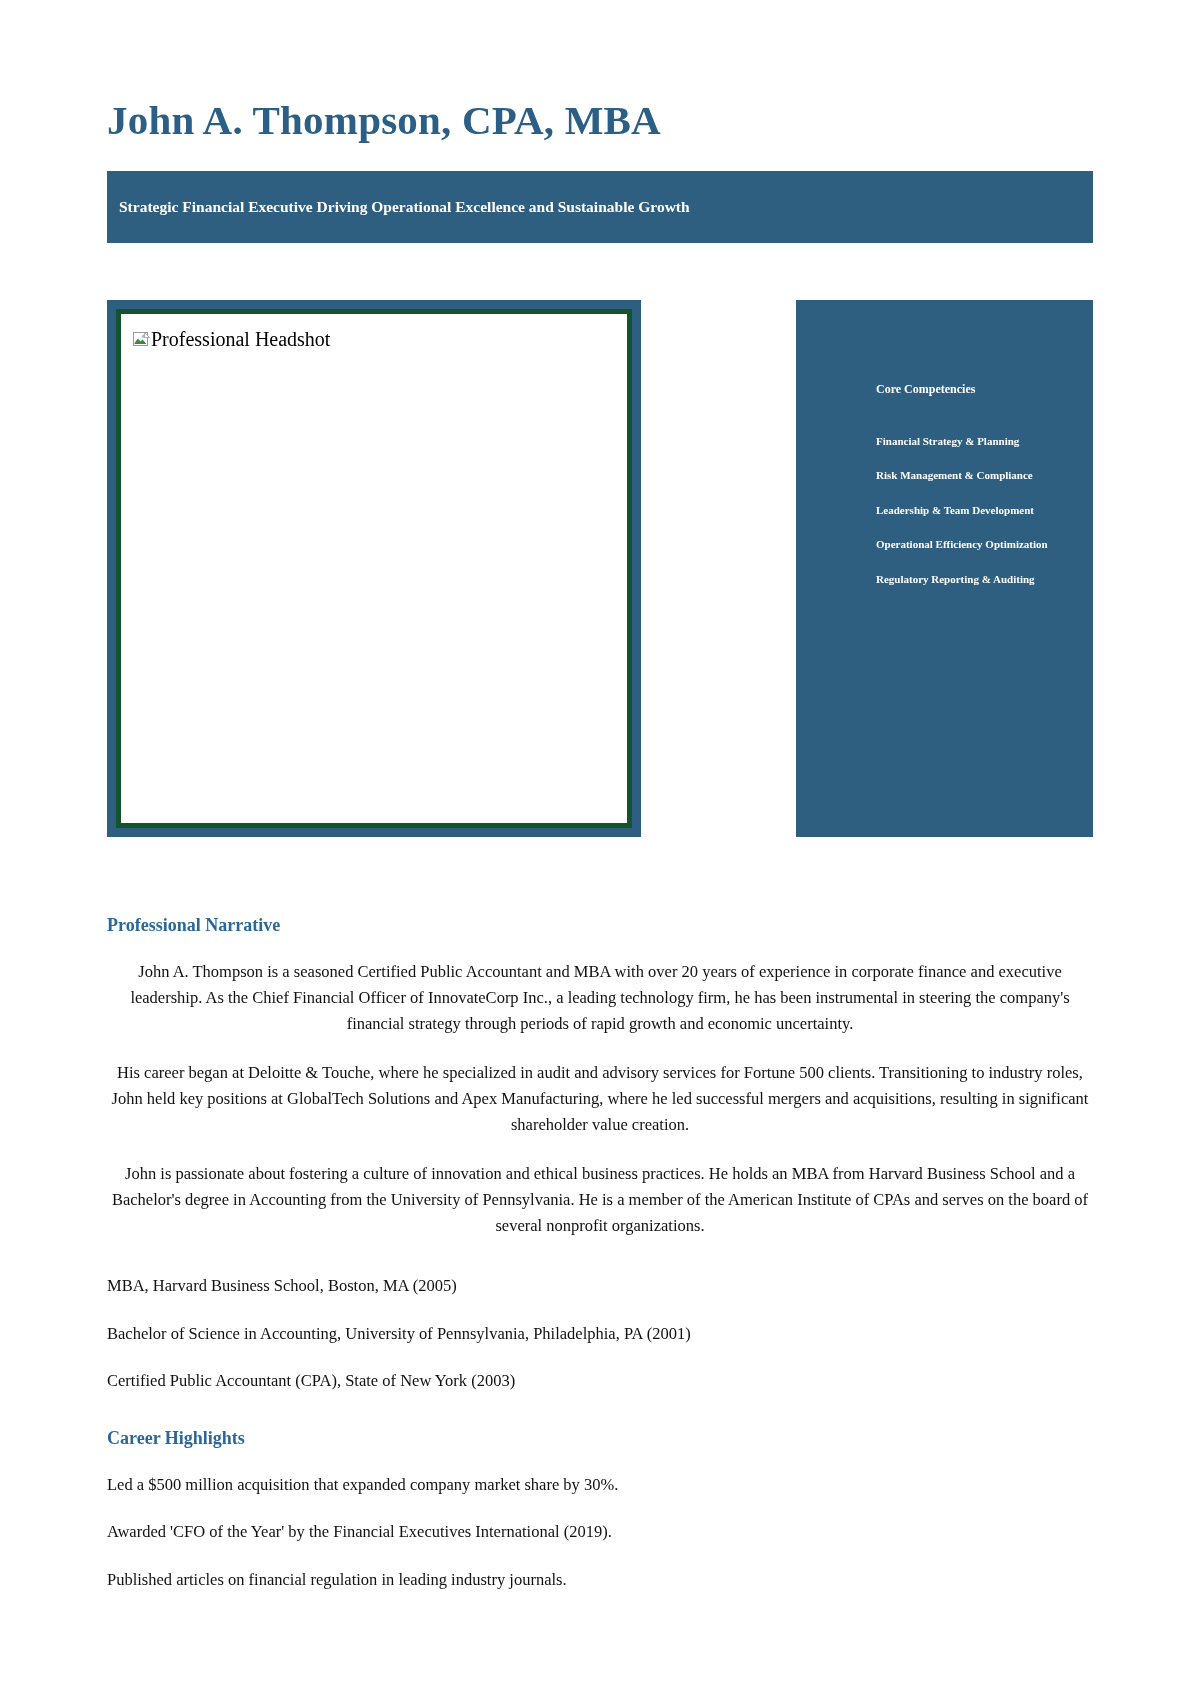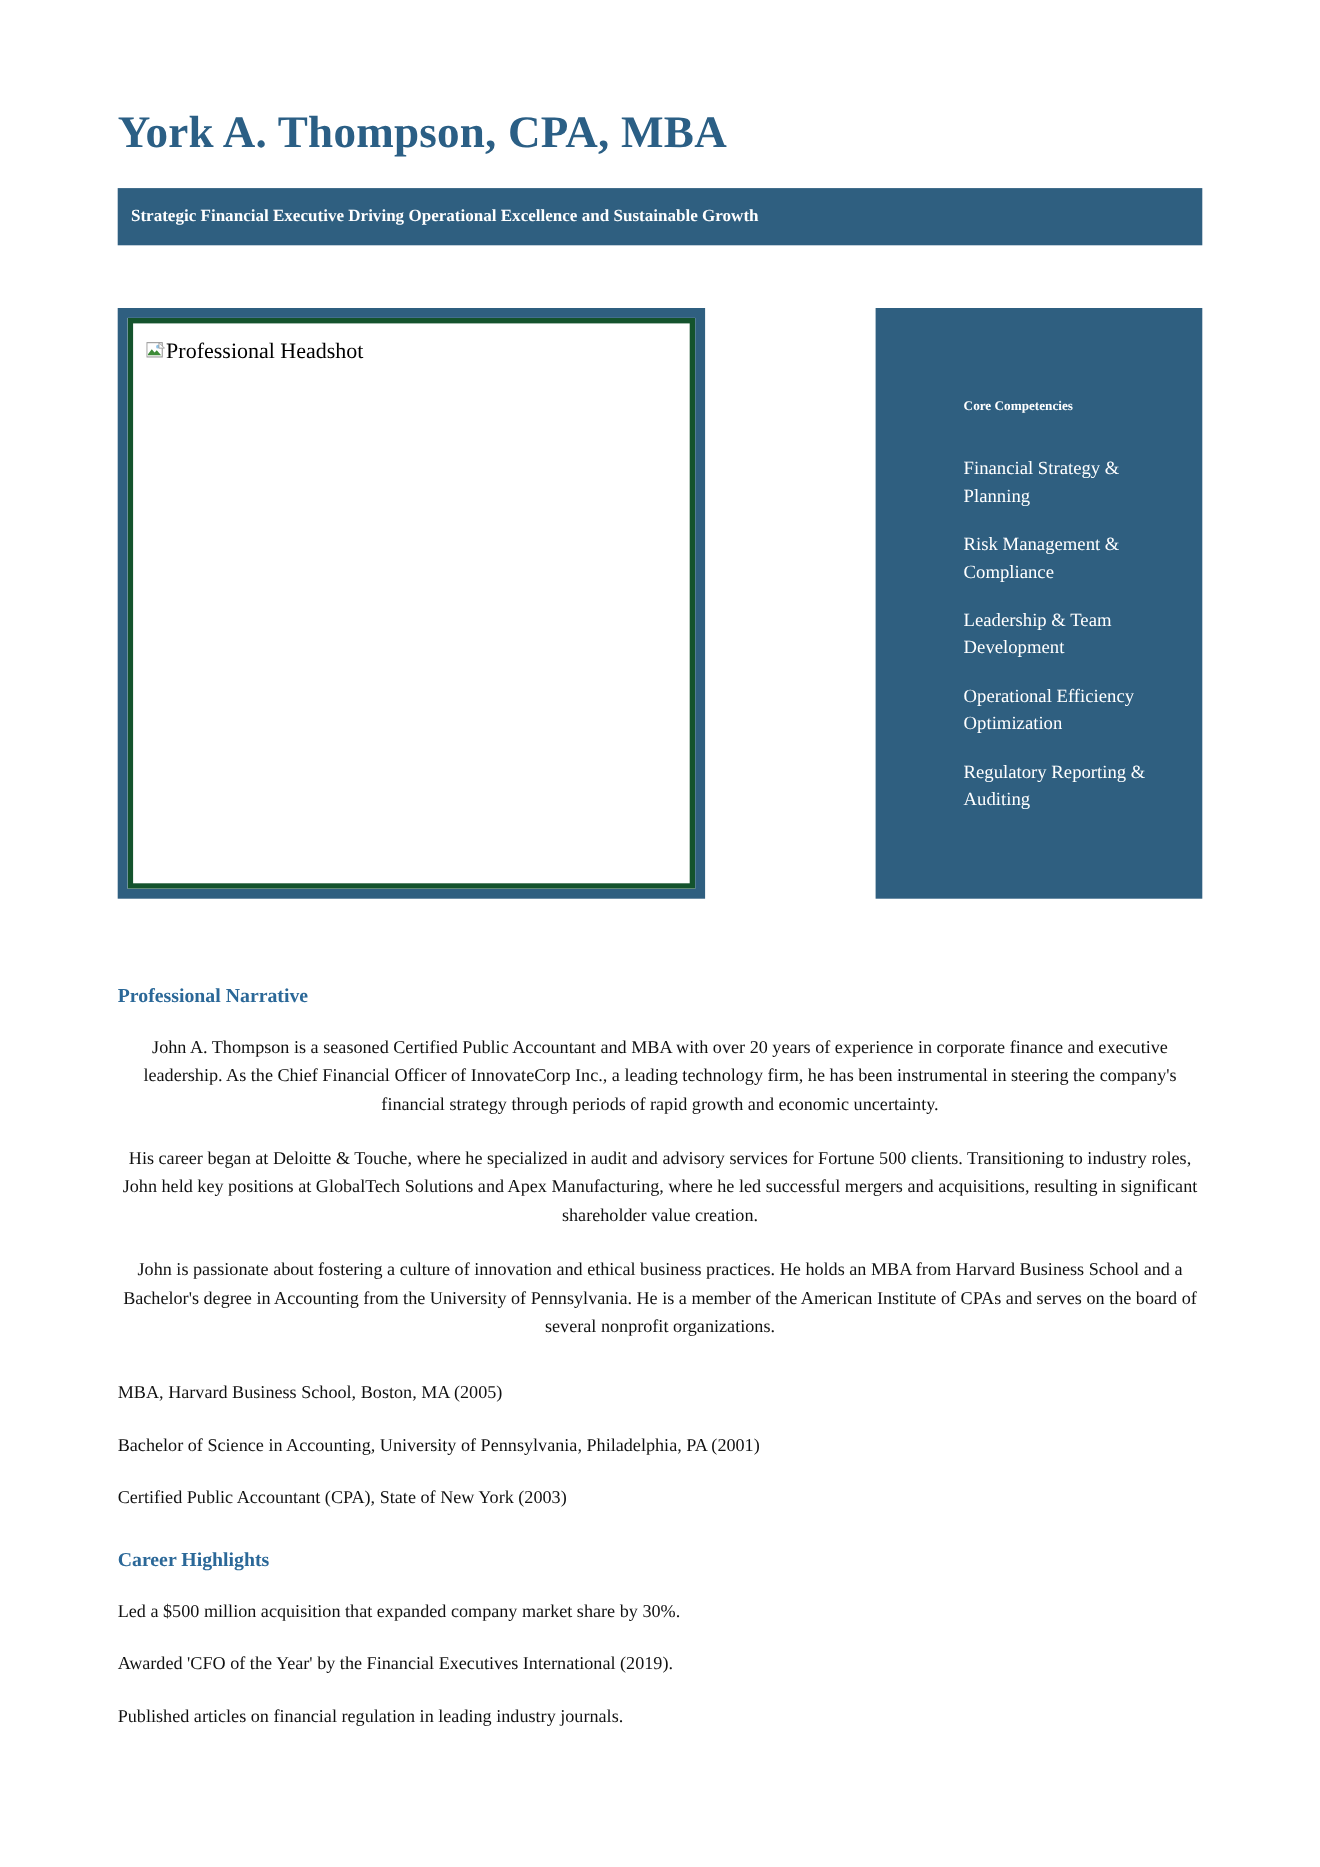--- a/index.html
+++ b/index.html
@@ -32,21 +32,21 @@
   }
   .tagline-banner {
     margin-top: 27px;
     background: #2f5f80;
     color: #ffffff;
     font-size: 15.5px;
     font-weight: bold;
     line-height: 1.2;
     padding: 22px 12px 22px 12px;
     box-sizing: border-box;
-    height: 52px;
+    height: 72px;
     display: flex;
     align-items: center;
   }
   
   .top-columns {
     display: flex;
     margin-top: 57px;
     align-items: flex-start;
     justify-content: space-between;
   }
@@ -91,23 +91,24 @@
     font-weight: bold;
     line-height: 1.55;
     max-width: 120px;
   }
   .competency-list {
     list-style: none;
     margin: 0;
     padding: 0;
   }
   .competency-item {
-    font-size: 17px;
+    font-size: 11px;
     line-height: 1.5;
     margin-bottom: 18px;
+    font-weight: bold;
   }
   .competency-item:last-child { margin-bottom: 0; }
   
   .content {
     margin-top: 78px;
   }
   .section-heading {
     margin: 0 0 22px 0;
     font-size: 18px;
     font-weight: bold;
@@ -136,21 +137,21 @@
   }
   .entry-item:last-child { margin-bottom: 0; }
   .section-education { margin-top: 38px; }
   .section-highlights { margin-top: 38px; padding-bottom: 40px; }
 </style>
 </head>
 <body>
 
 <div class="page">
 
-  <h1 class="doc-title">York A. Thompson, CPA, MBA</h1>
+  <h1 class="doc-title">John A. Thompson, CPA, MBA</h1>
 
   <div class="tagline-banner">
     <span>Strategic Financial Executive Driving Operational Excellence and Sustainable Growth</span>
   </div>
 
   <div class="top-columns">
 
     <div class="headshot-frame">
       <div class="headshot-inner">
         <span class="broken-img-icon">

